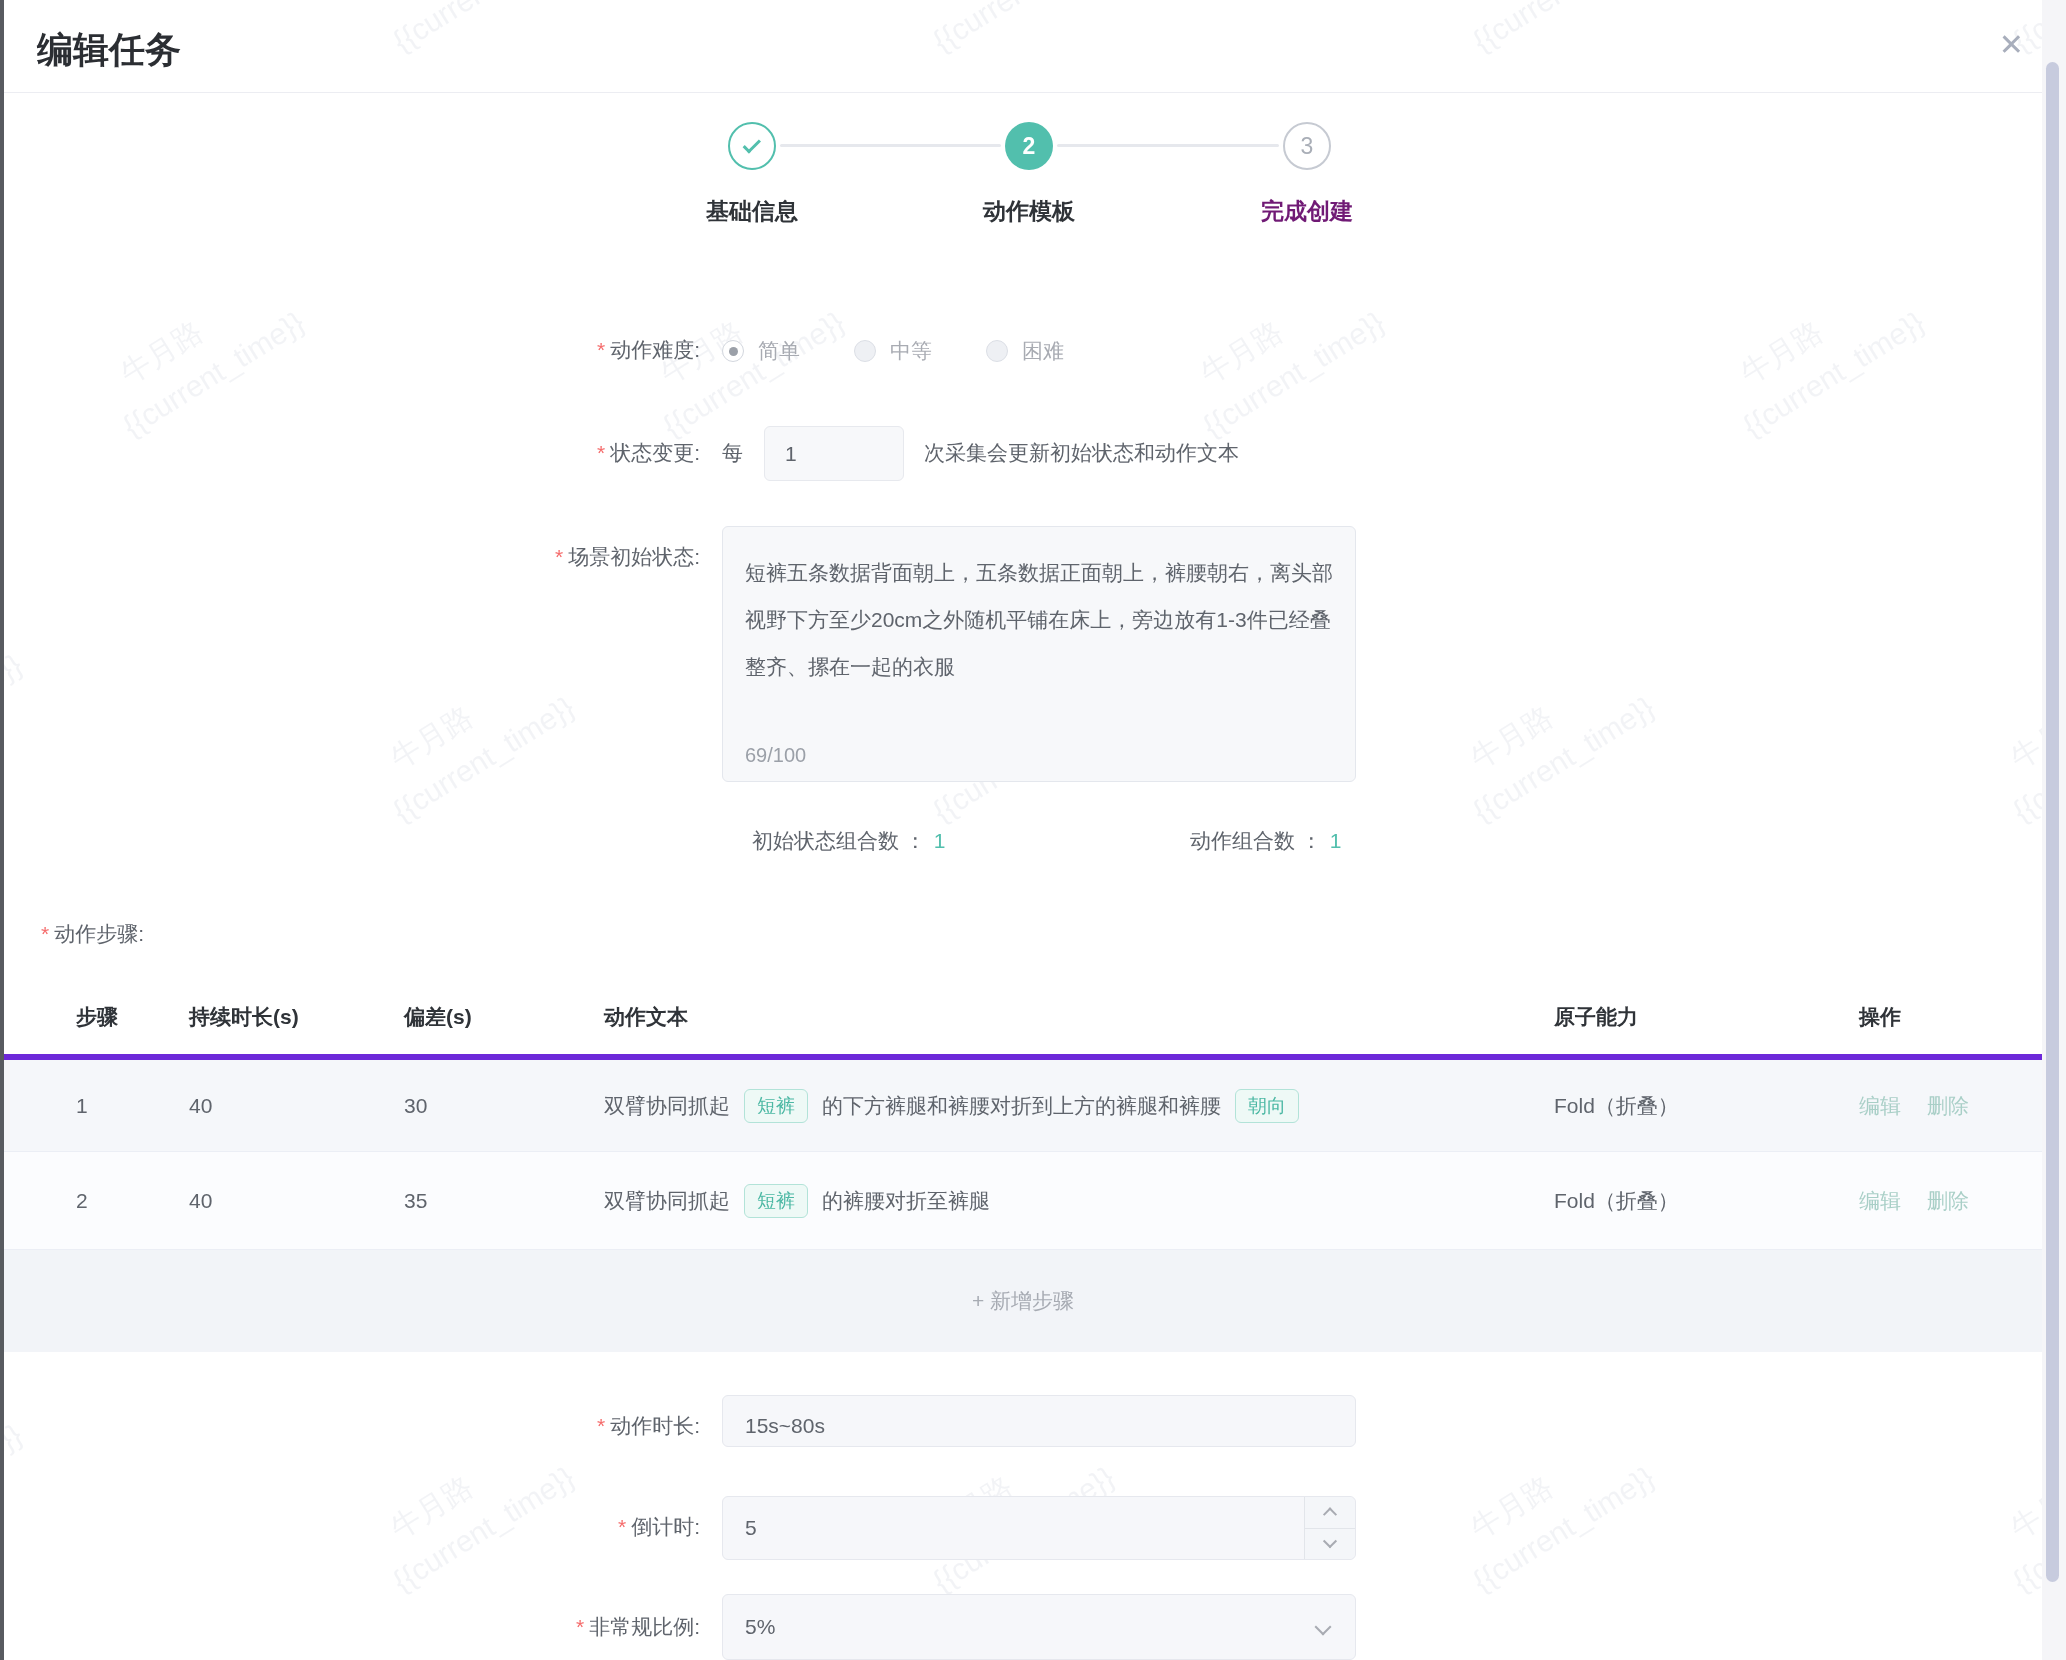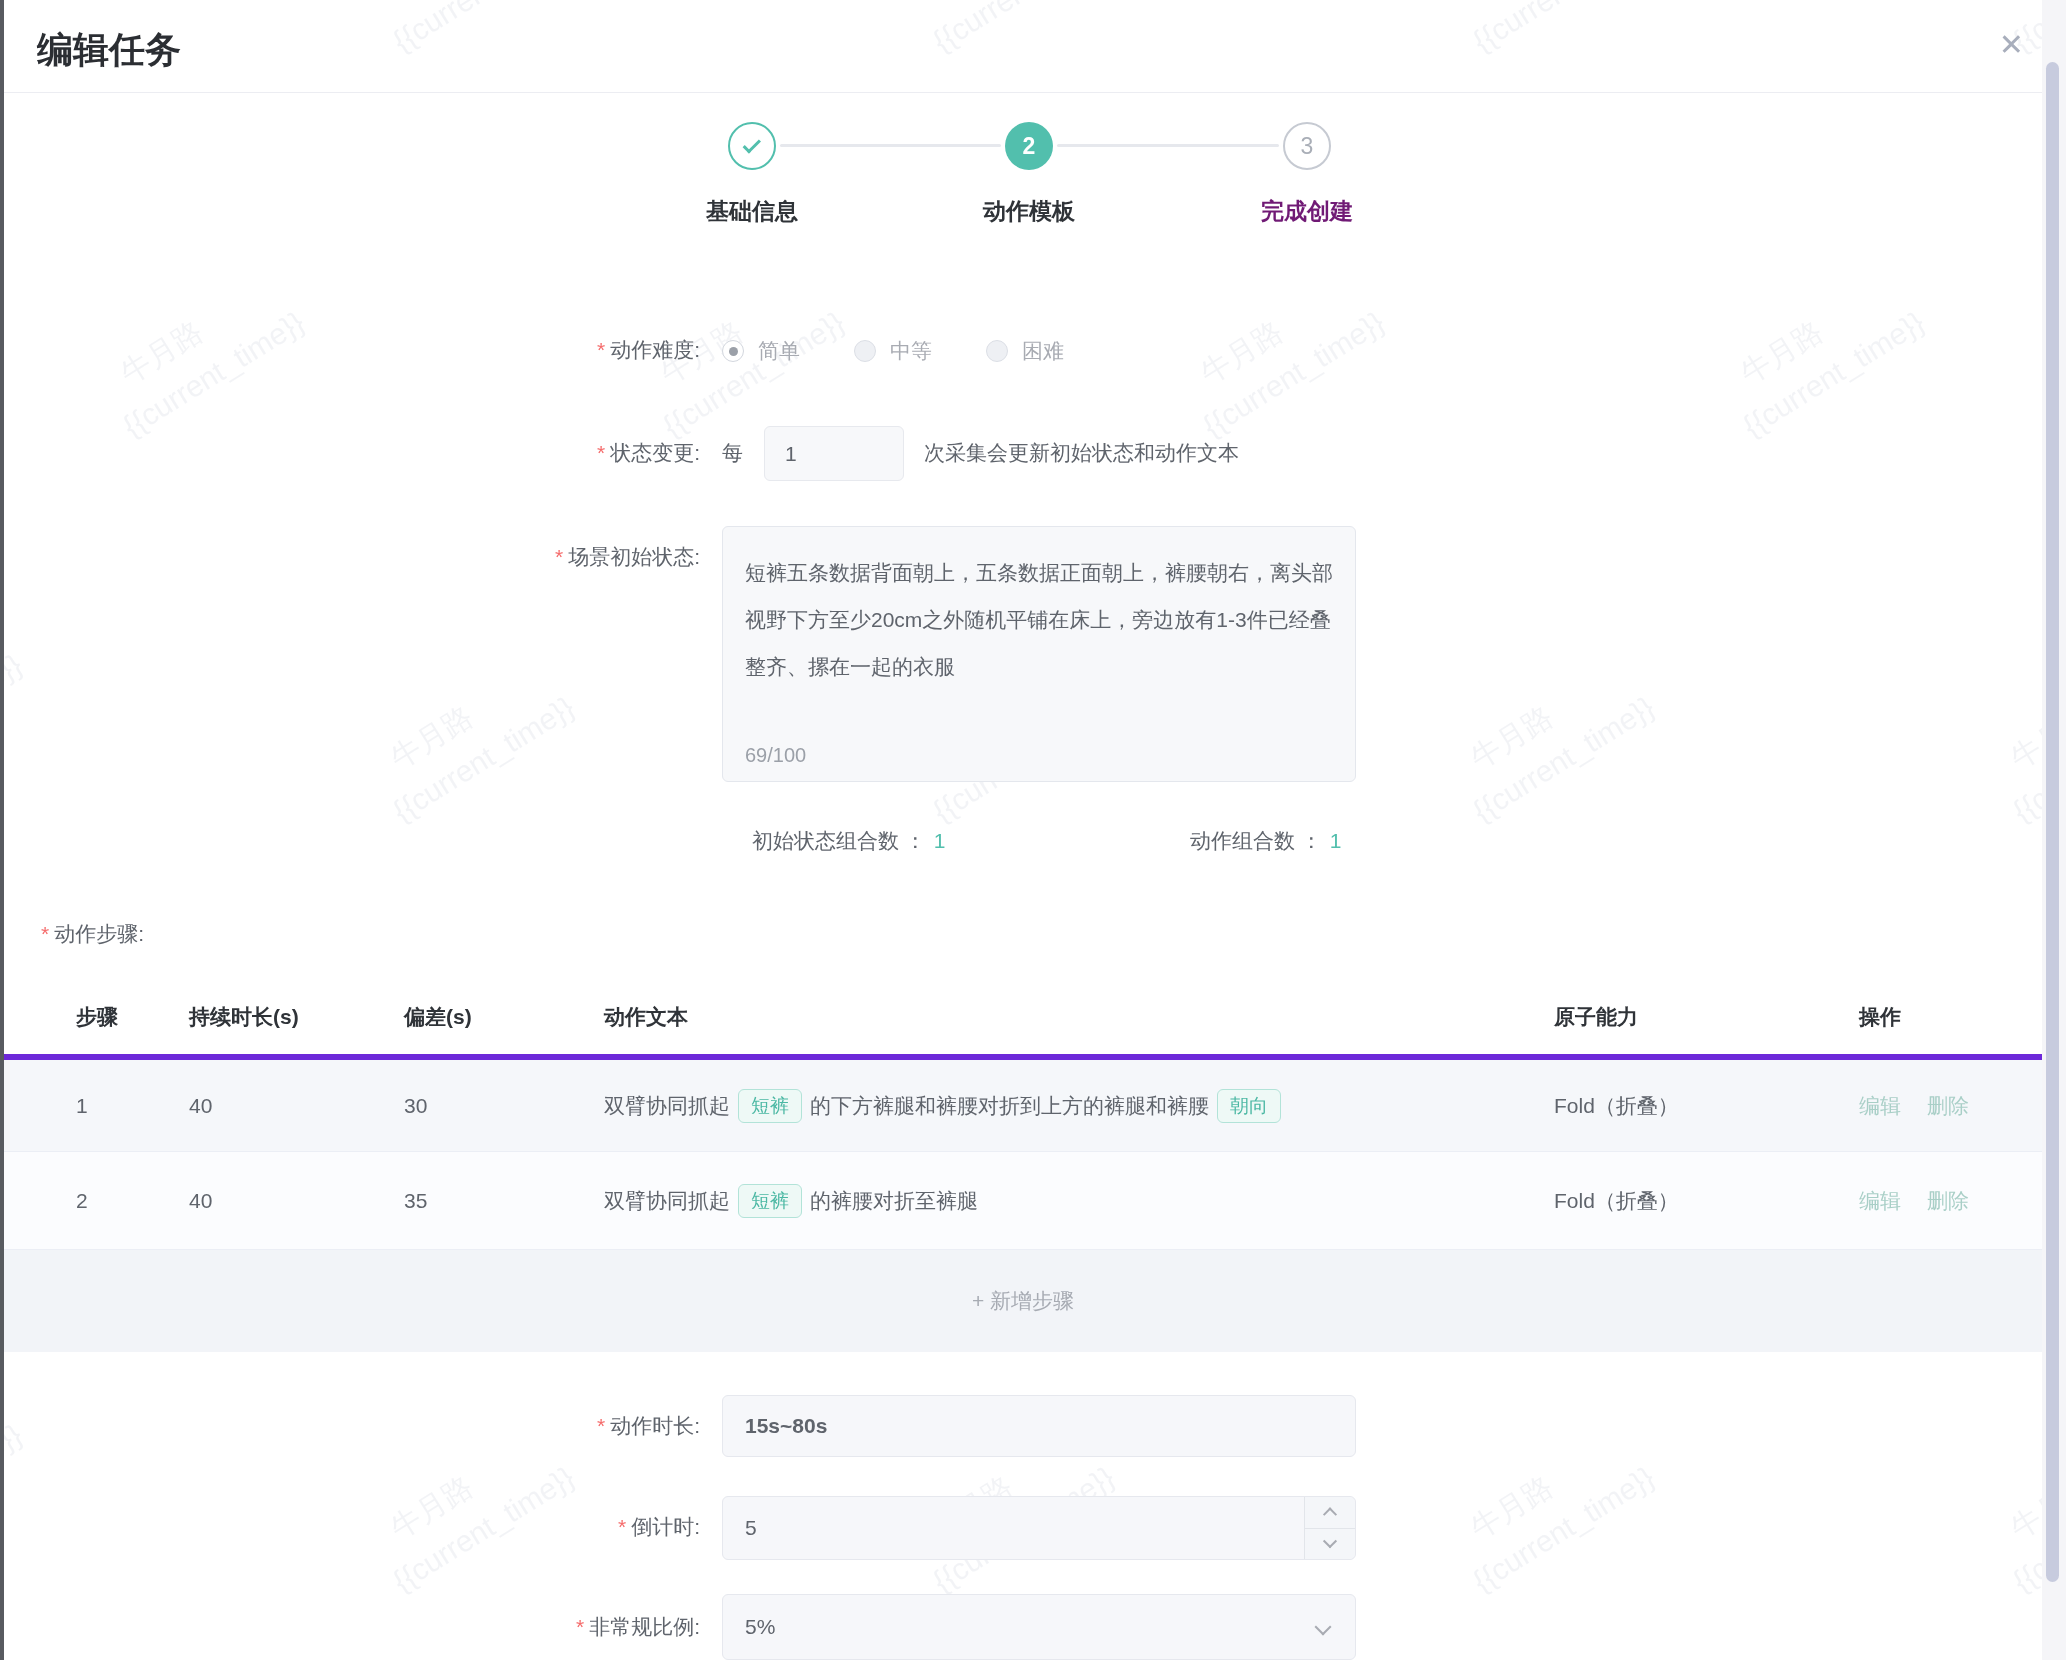--- a/index.html
+++ b/index.html
@@ -62,30 +62,30 @@
 
   .steps-title { position:absolute; left:41px; top:920px; font-size:21px; color:#5f646c; }
 
   
   .steps-table { position:absolute; left:4px; top:980px; width:2038px; }
   .t-grid { display:grid; grid-template-columns:113px 215px 200px 950px 305px 1fr; padding-left:72px; align-items:center; }
   .t-header { height:80px; font-size:21px; font-weight:700; color:#2f3338; border-bottom:6px solid #6d28d9; }
   .t-row { height:92px; font-size:21px; color:#5f646c; border-bottom:1px solid #ebeef5; }
   .t-row.r0 { background:#f5f7fa; }
   .t-row.r1 { background:#fbfcfe; height:98px; }
-  .text-cell { display:flex; align-items:center; gap:8px; flex-wrap:nowrap; white-space:nowrap; }
+  .text-cell { display:flex; align-items:center; gap:14px; flex-wrap:nowrap; white-space:nowrap; }
   .tag { display:inline-block; padding:0 12px; line-height:32px; border-radius:6px; font-size:19px; color:#4cb8a4; background:#eef9f6; border:1px solid #b2e3d8; }
   .links { display:flex; gap:26px; }
   .link { color:#a9cfc7; cursor:pointer; }
   .t-add { height:102px; background:#f2f4f8; display:flex; align-items:center; justify-content:center; font-size:21px; color:#a7abb3; cursor:pointer; }
 
   
   .b-input { position:absolute; left:722px; width:634px; border:1px solid #e6e8ee; background:#f6f7fa; border-radius:6px; font-size:21px; color:#5f646c; padding-left:22px; }
   .b-input .ph { display:block; }
-  #durationInput { top:1395px; height:62px; line-height:60px;font-weight:bold; }
+  #durationInput { top:1395px; height:52px; line-height:60px; }
   #countdownInput { top:1496px; height:64px; line-height:62px; }
   #ratioSelect { top:1594px; height:66px; line-height:64px; cursor:pointer; }
 
   .num-steppers { position:absolute; left:1304px; top:1497px; width:51px; height:62px; }
   .ns-btn { position:absolute; left:0; width:51px; height:31px; border-left:1px solid #e2e5ea; background:#f4f6f9; display:flex; align-items:center; justify-content:center; cursor:pointer; }
   .ns-btn.up { top:0; border-top-right-radius:6px; }
   .ns-btn.down { top:31px; border-top:1px solid #e2e5ea; border-bottom-right-radius:6px; }
   .chev { width:10px; height:10px; border-top:2px solid #a8abb2; border-right:2px solid #a8abb2; }
   .chev.up { transform:rotate(-45deg) translate(-1px,1px); }
   .chev.down { transform:rotate(135deg) translate(-2px,2px); }

